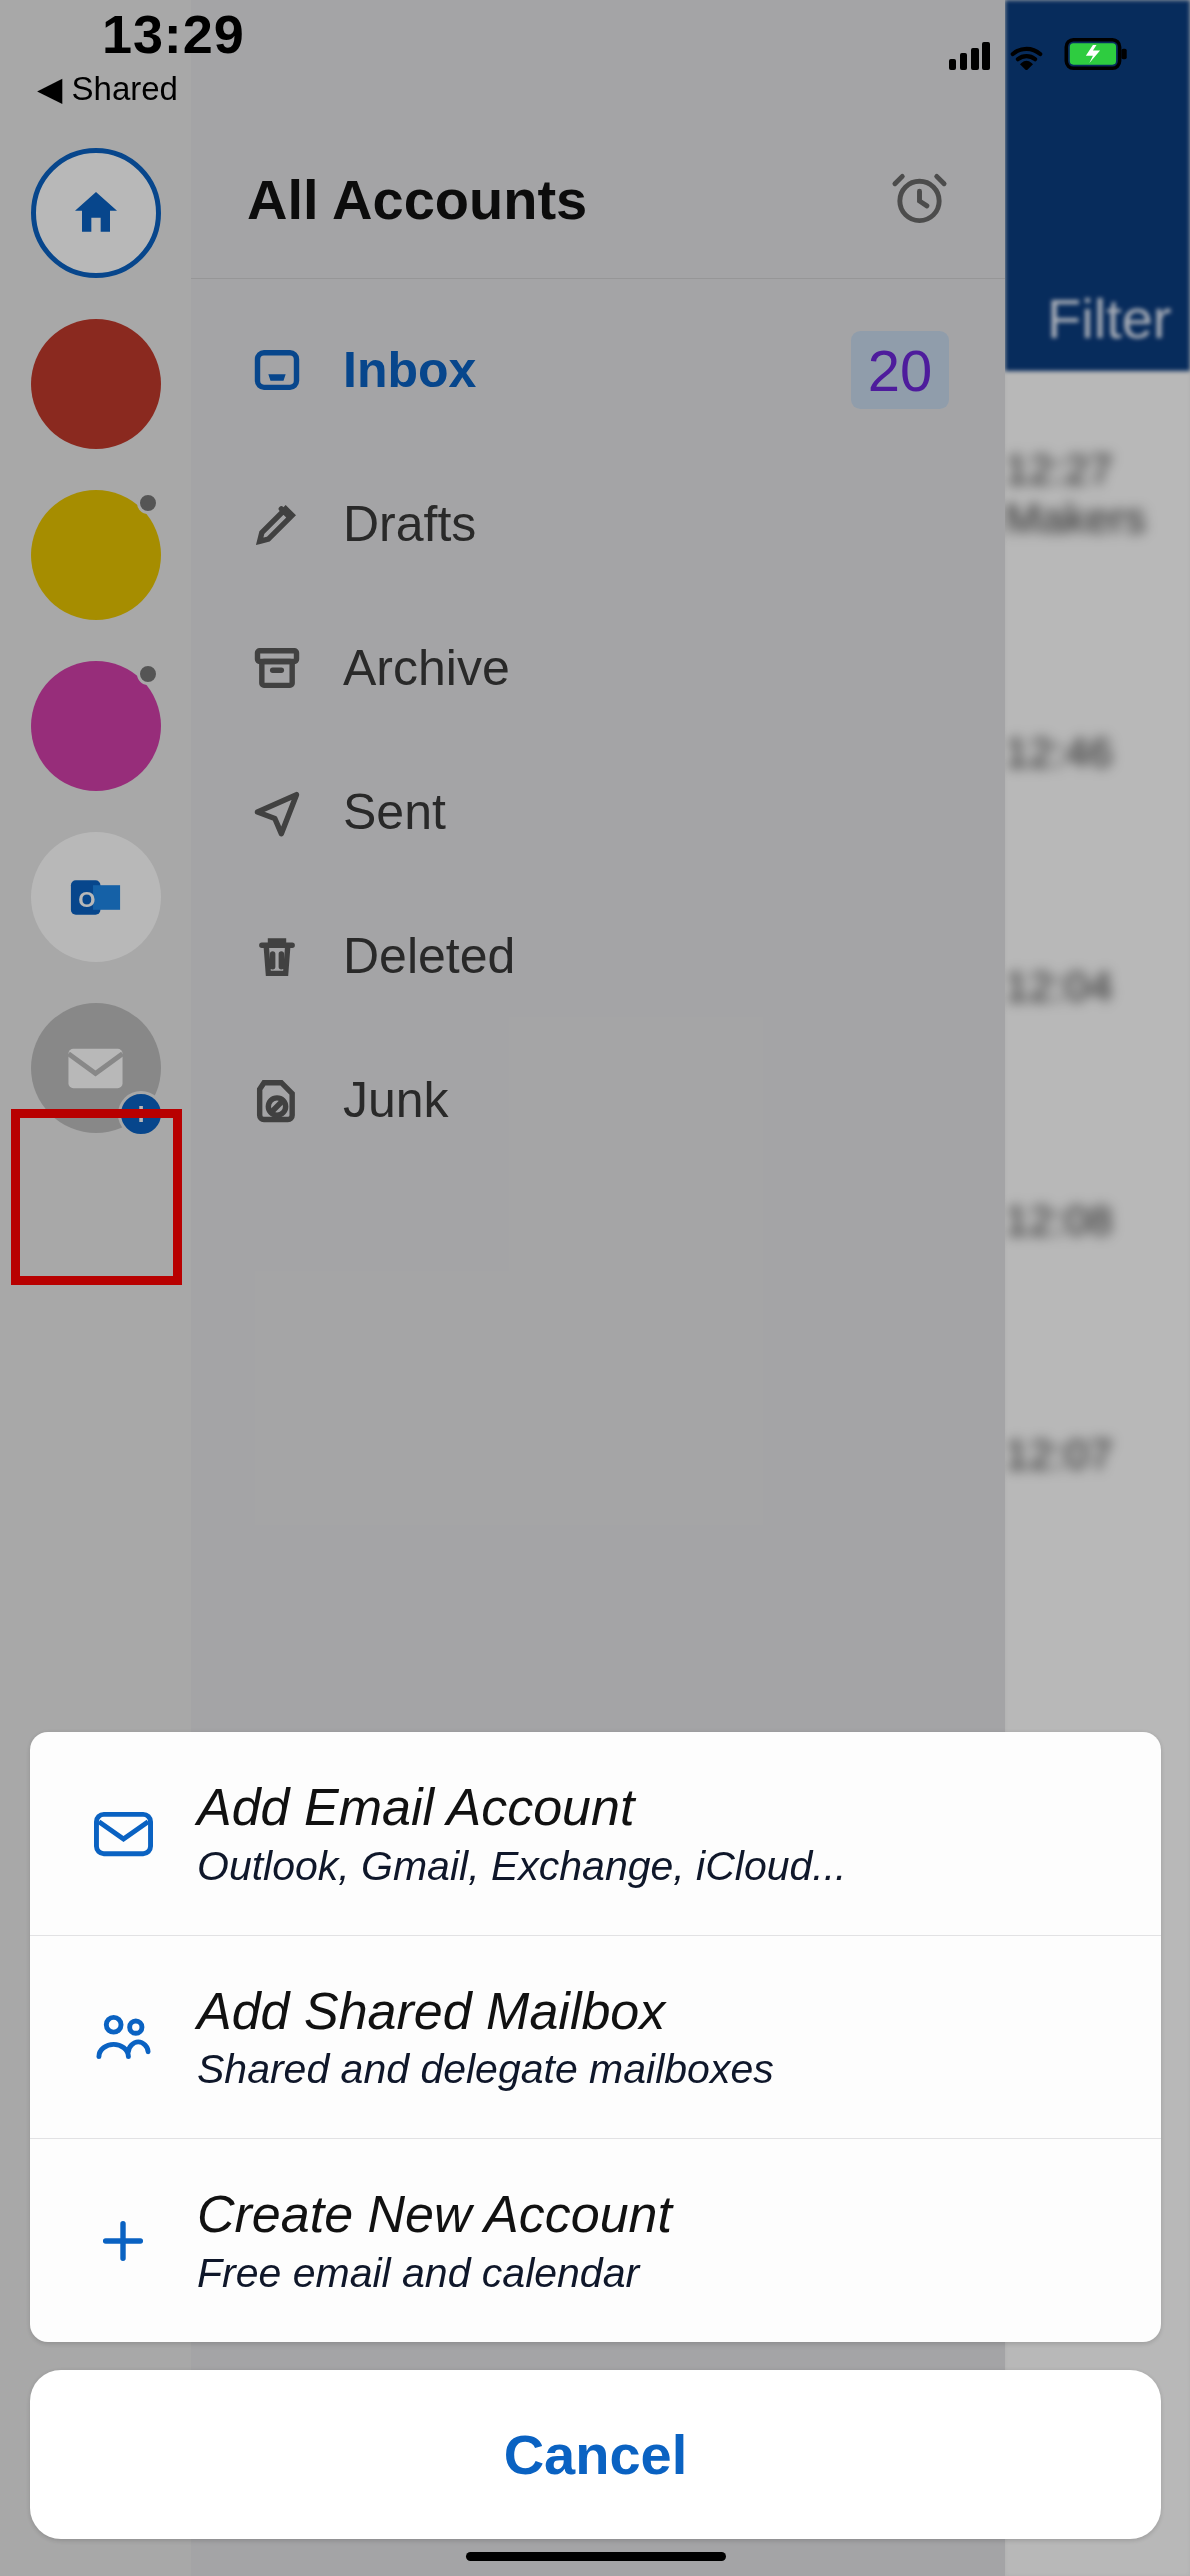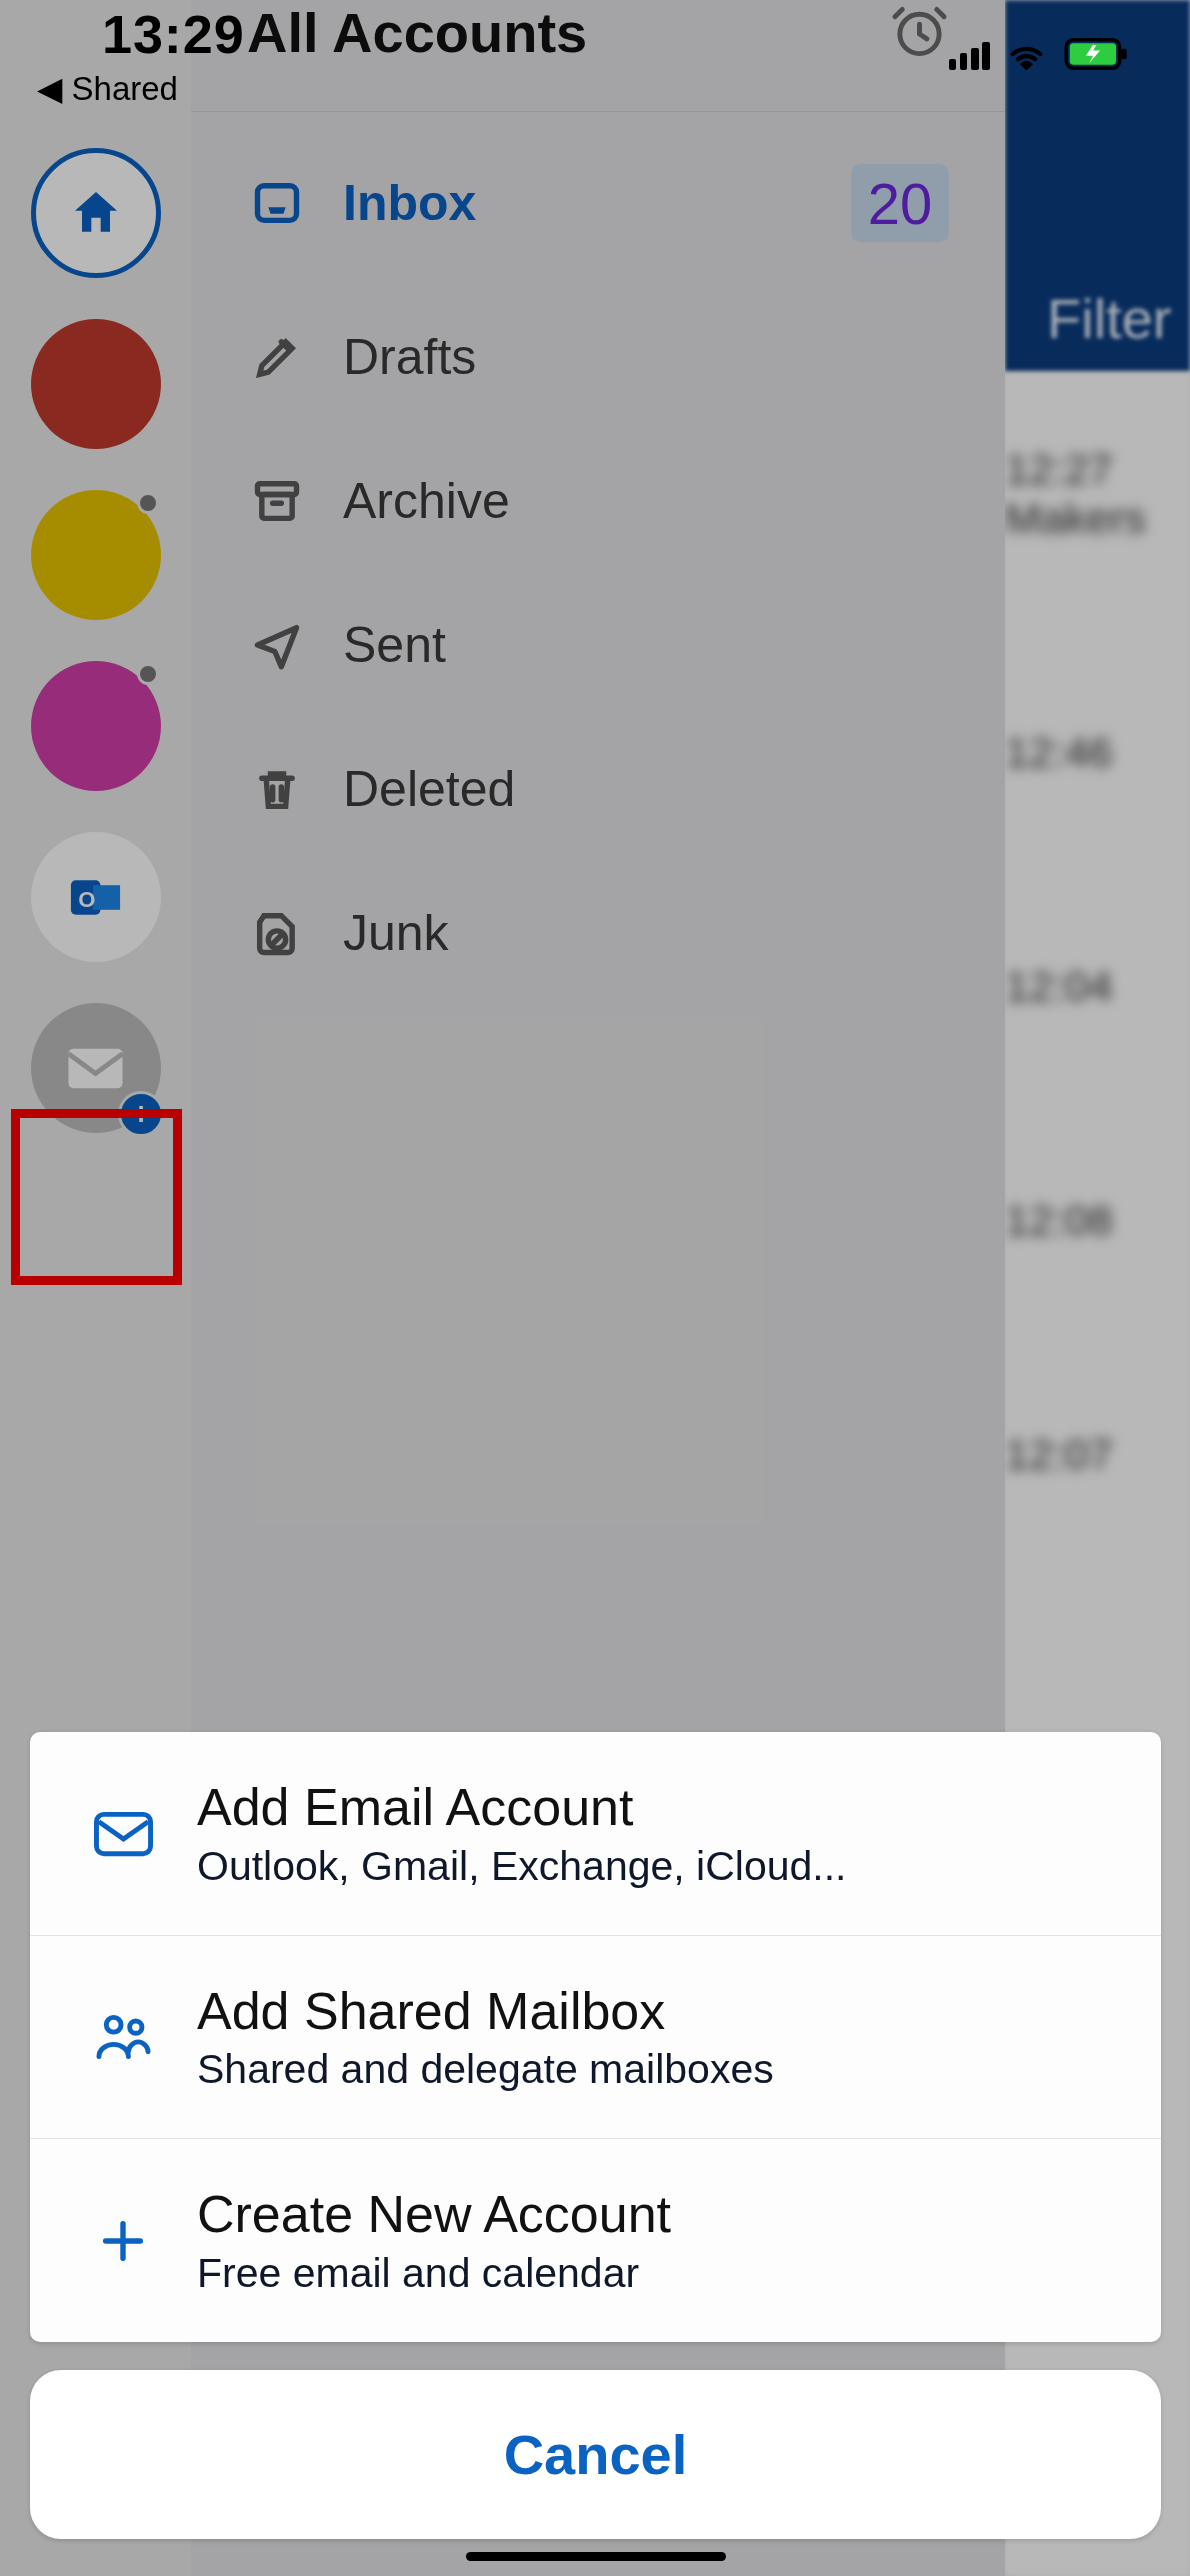--- a/index.html
+++ b/index.html
@@ -86,20 +86,21 @@
   .red-highlight {
     position:absolute; left:11px; top:1109px; width:171px; height:176px;
     border:9.3px solid #ff0000; z-index:31;
   }
 
   
   .drawer {
     position: absolute; left: 191px; top: 0; width: 814px; height: 2576px;
     background: #e4e4e6;
     z-index: 30;
+    padding-top: 167px;
   }
   .drawer-header {
     display:flex; align-items:center; justify-content:space-between;
     padding: 0 56px 46px 56px;
     border-bottom: 1.9px solid #d0d0d2;
   }
   .drawer-title { font-size: 56px; font-weight: 700; color:#111; }
   .drawer-clock { color:#6a6a6a; }
 
   .folder-list { padding: 9.3px 0; }
@@ -116,22 +117,23 @@
     margin-left:auto; background:#c8daee; color:#6d28d9;
     padding:5.6px 16.7px; border-radius:9.3px; font-size:58px; font-weight:400;
   }
 
   
   .sheet-wrap {
     position:absolute; left:30px; right:30px; bottom:37px;
     z-index: 70;
   }
   .sheet {
-    background:#fdfdfd; border-radius:10px; overflow:hidden;
+    background:#fdfdfd; border-radius:18px; overflow:hidden;
     box-shadow: 0 1.9px 5.6px rgba(0,0,0,0.15);
+    font-style: italic;
   }
   .sheet-row{
     display:flex; align-items:center; gap:37px;
     padding: 45px 56px;
     border-top:1.9px solid #e2e2e4;
   }
   .sheet-row:first-child{ border-top:none;}
   .sheet-row .icon{ width:74px; color:#0a62c2; display:flex; justify-content:center;}
   .sheet-row .texts{ display:flex; flex-direction:column; gap:5.6px;}
   .sheet-row .title{ font-size:52px; color:#111;}

